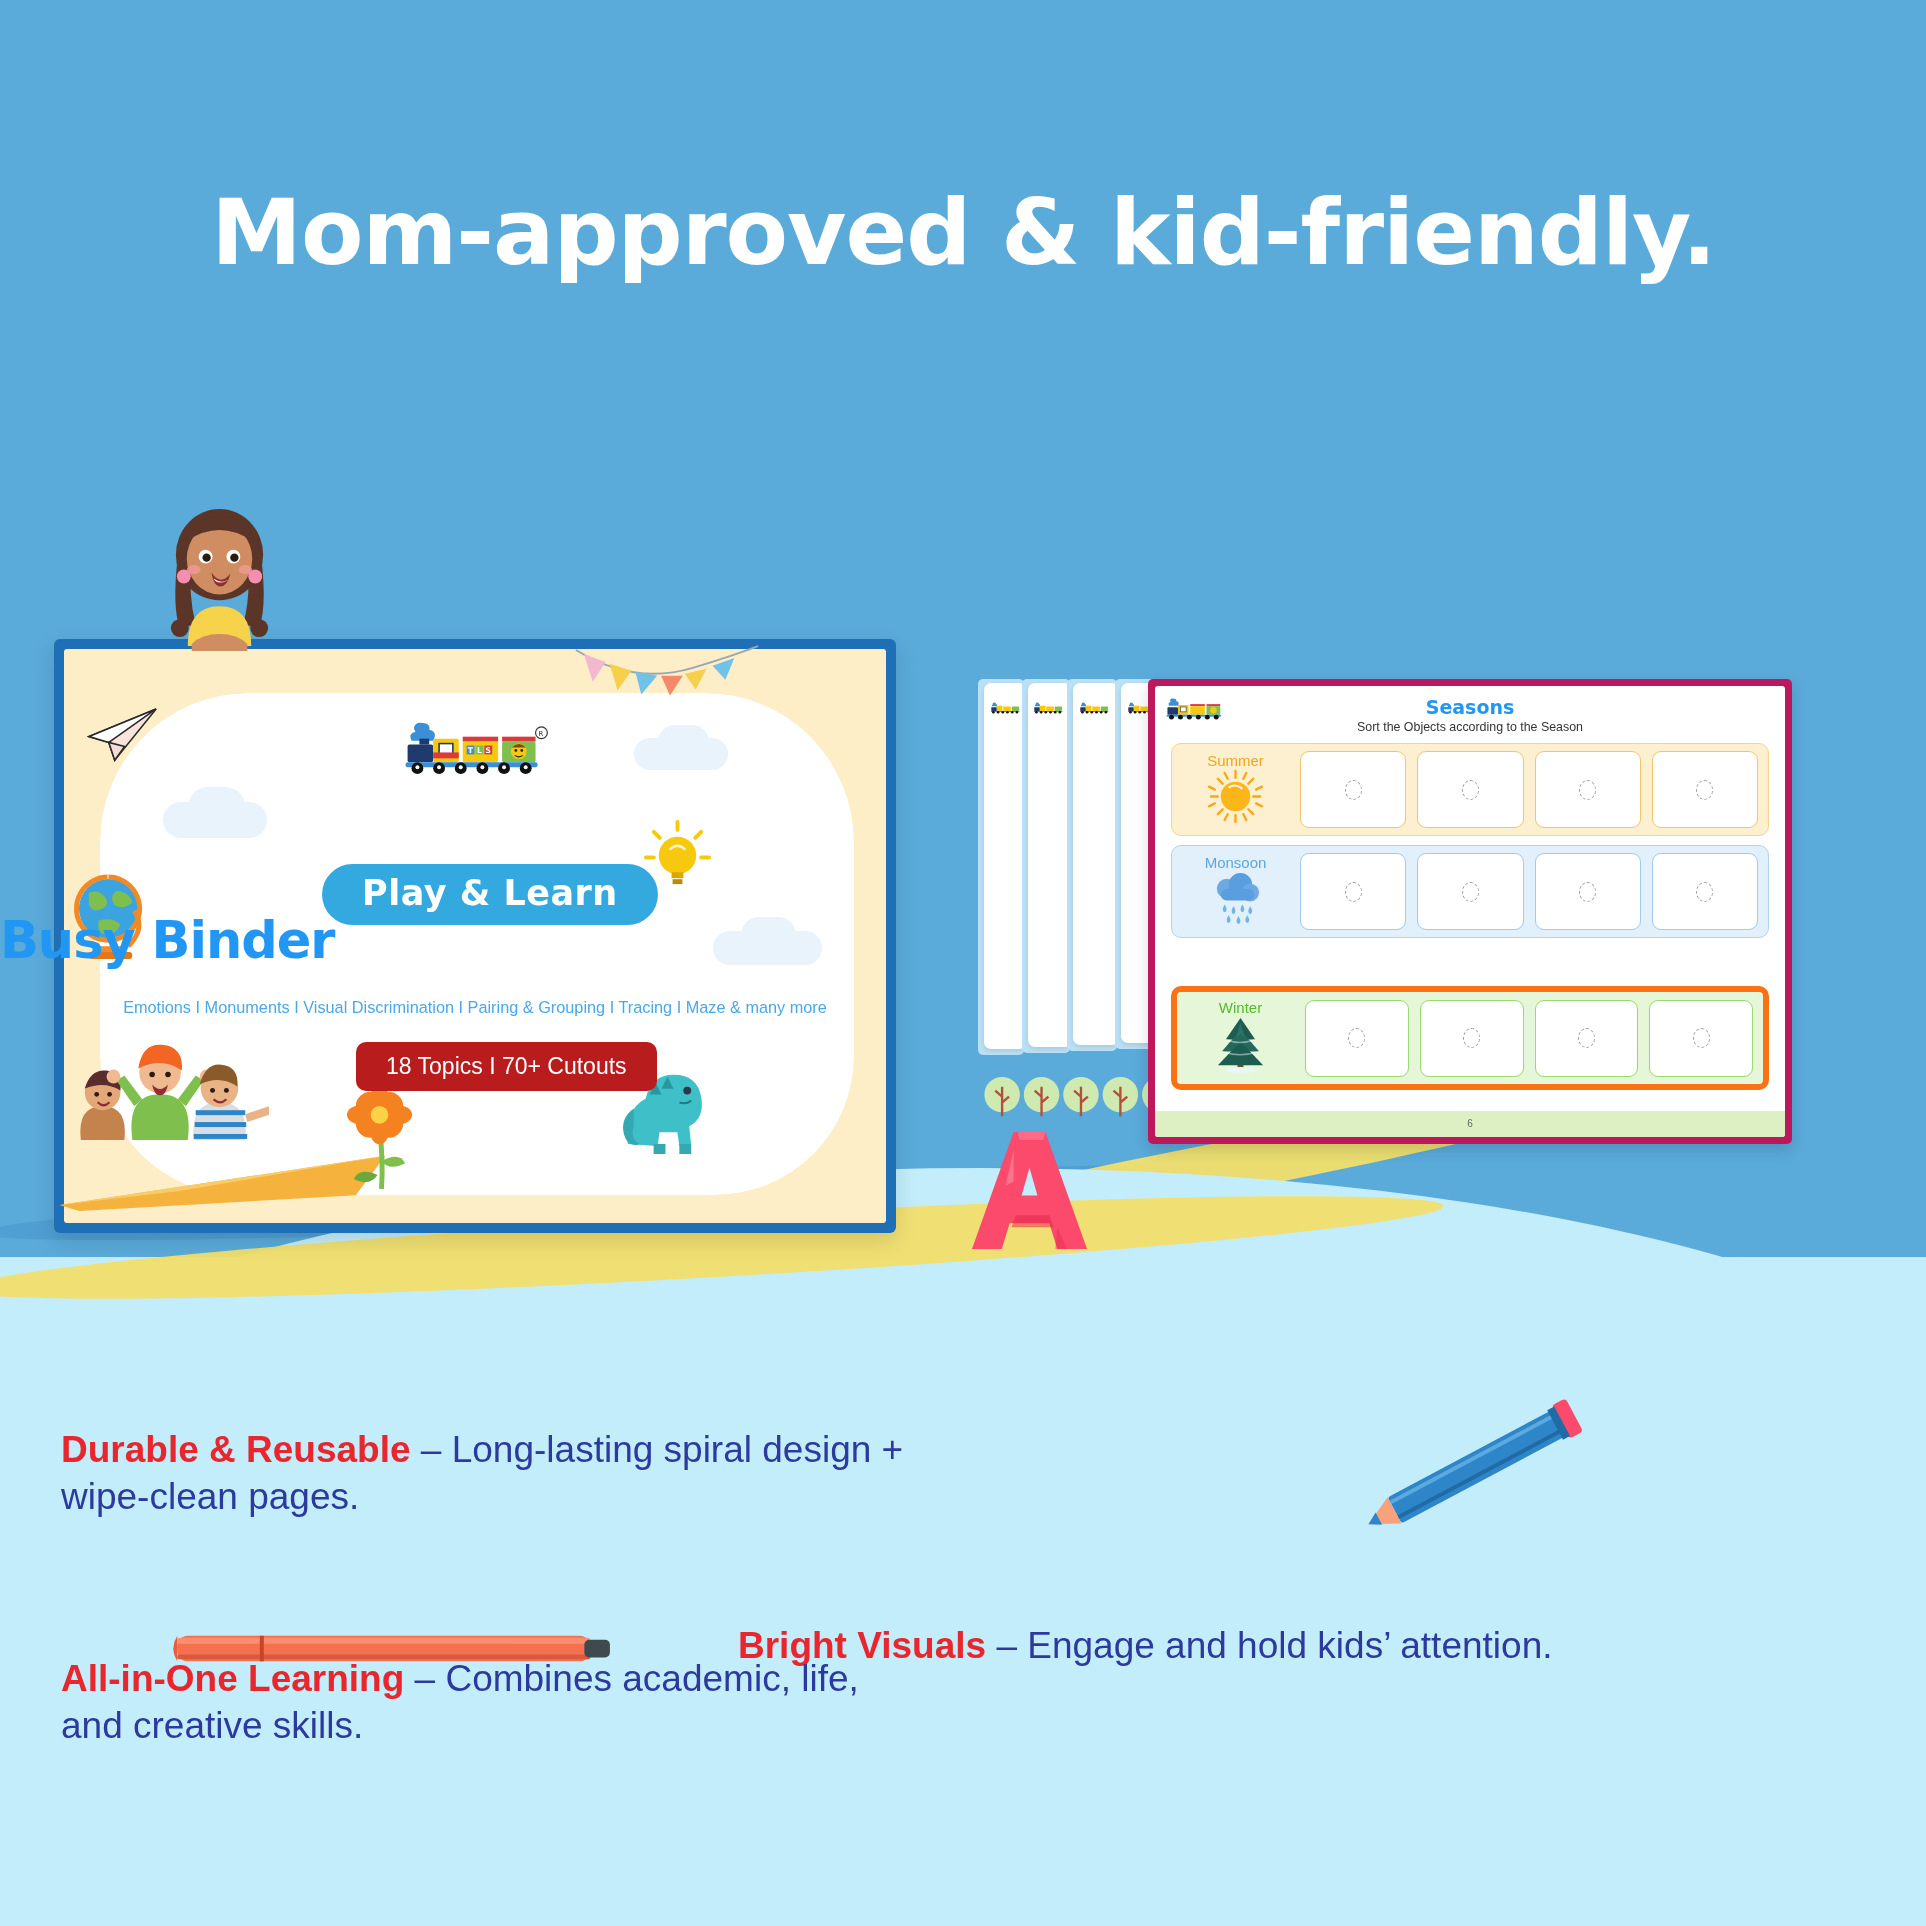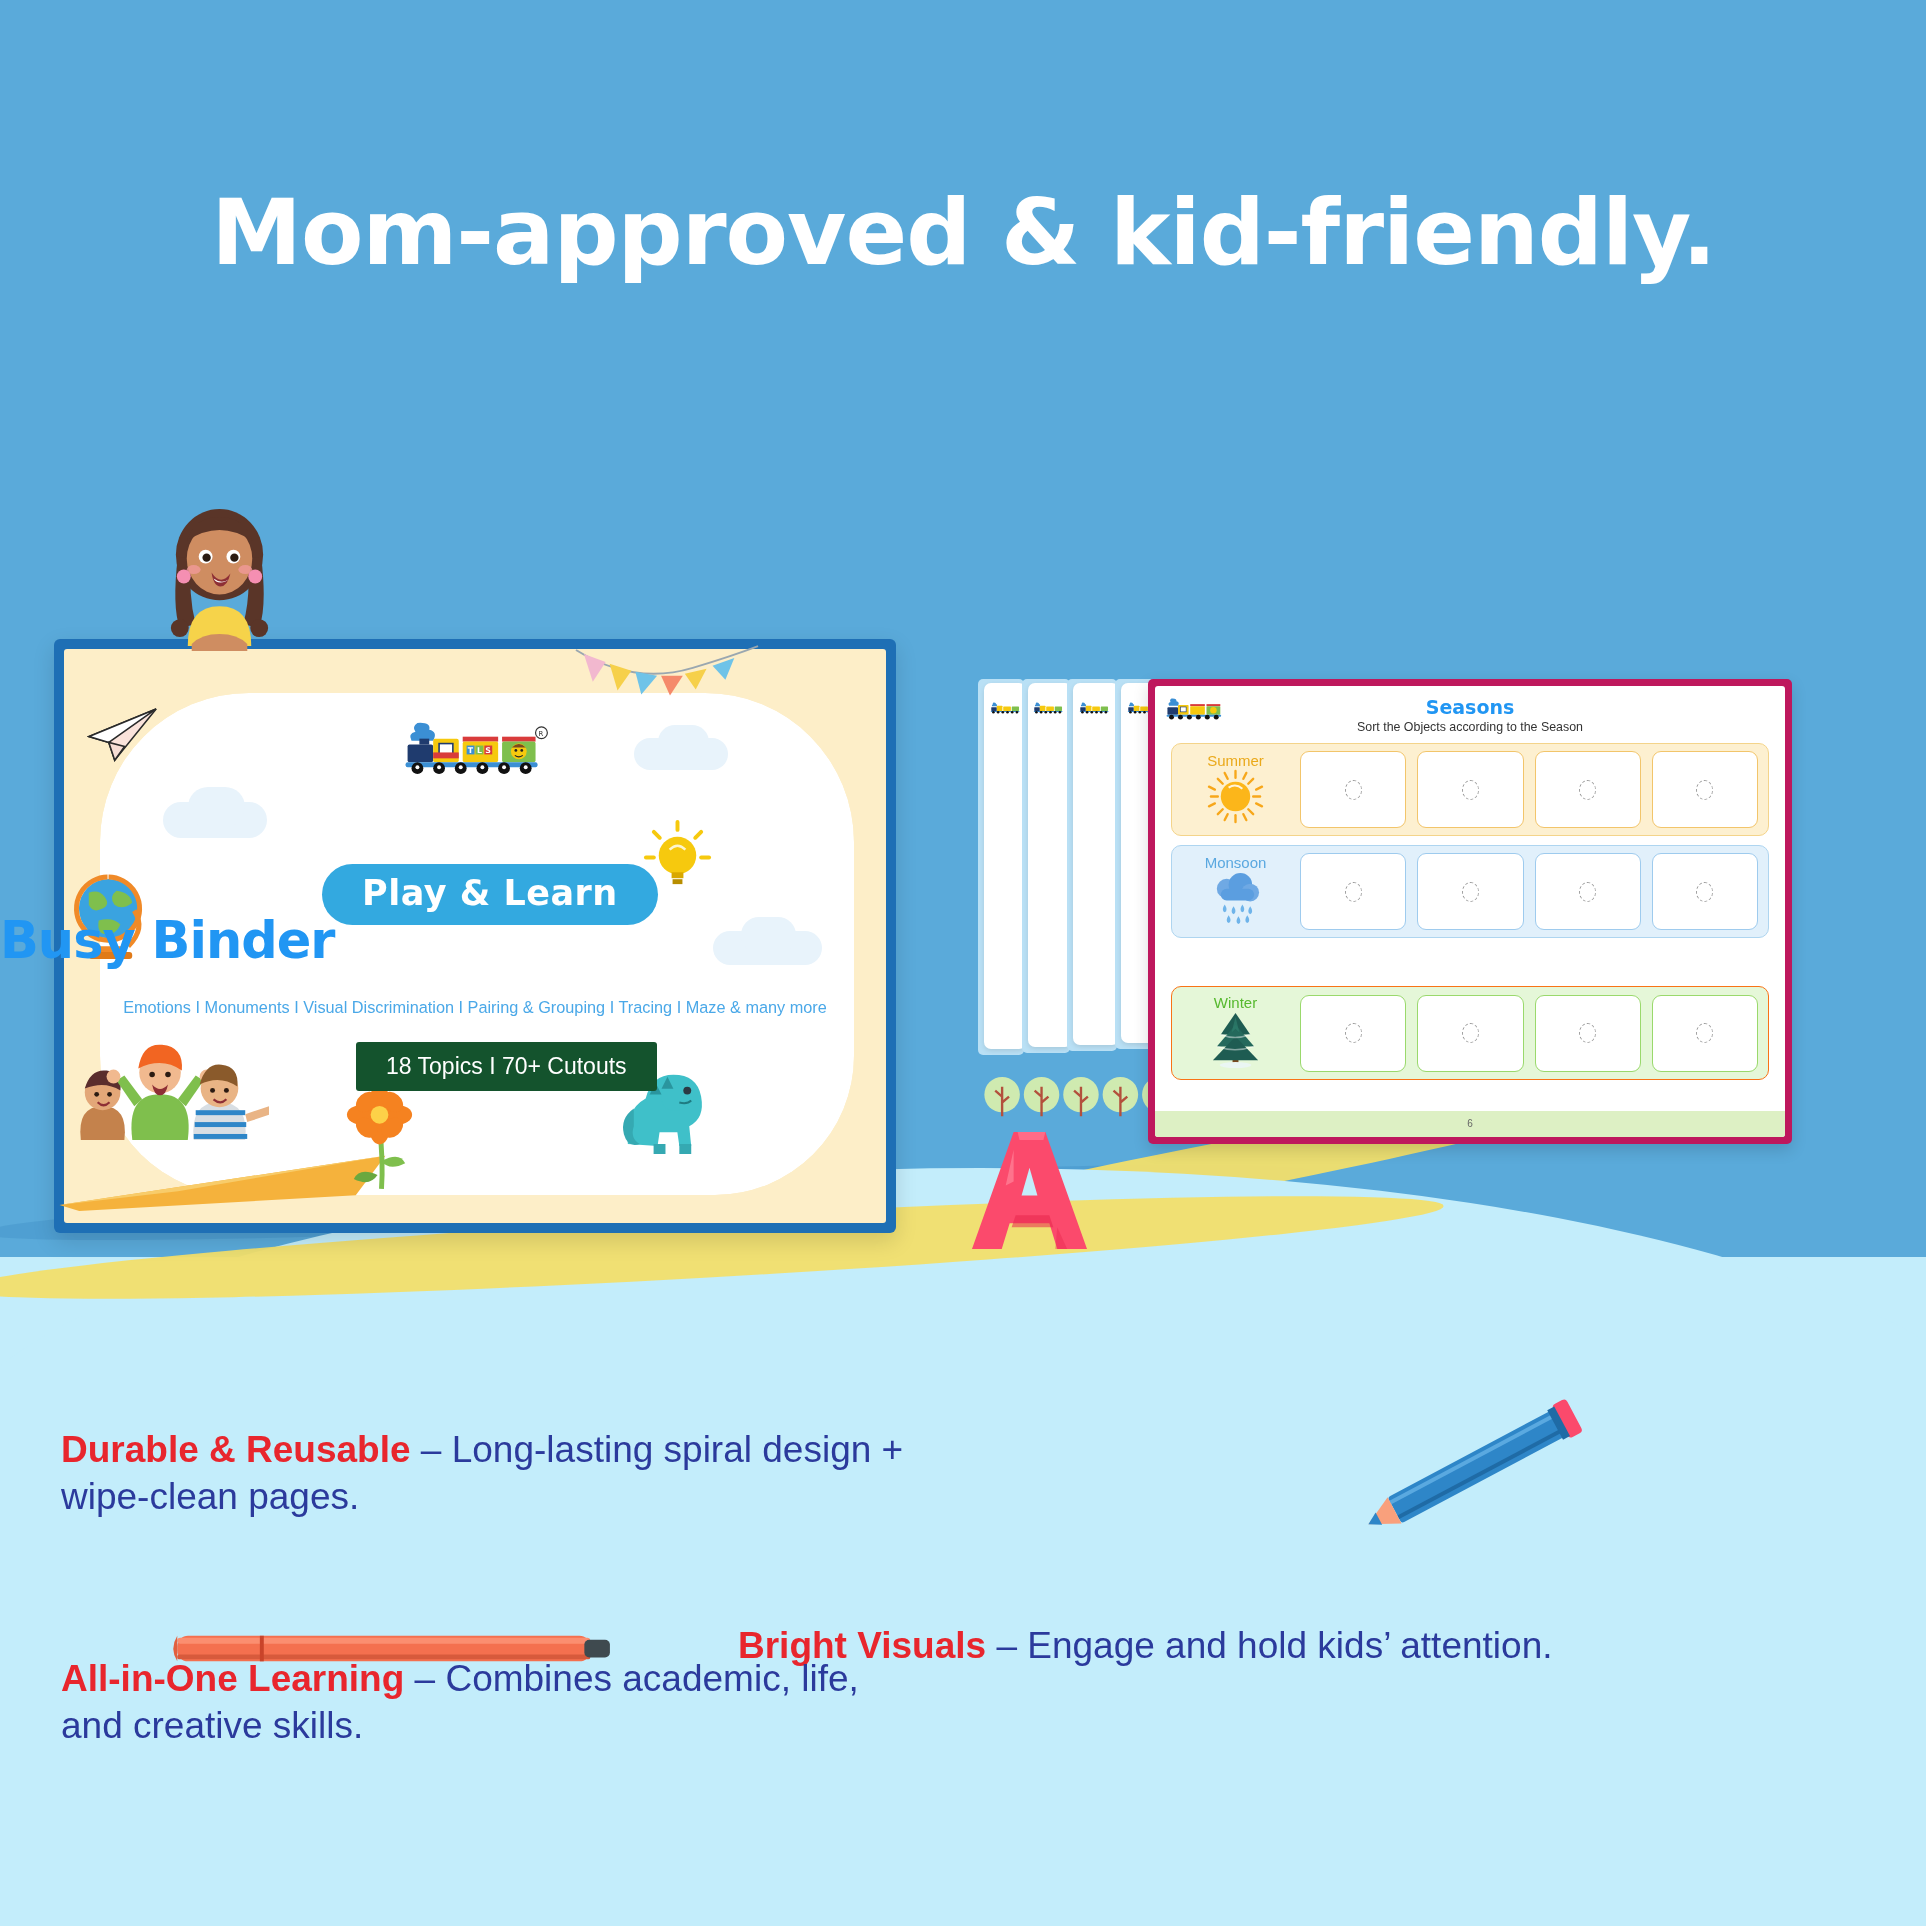--- a/index.html
+++ b/index.html
@@ -146,22 +146,22 @@
     font-family:"DejaVu Sans", sans-serif;
     font-size:51px; font-weight:bold; letter-spacing:-1px;
   }
   .topics-line {
     position:absolute; left:0; top:998px; width:950px; text-align:center; z-index:6;
     color:#4aa8e8; font-size:16.3px;
     font-family:"Liberation Sans", sans-serif;
   }
   .badge-topics {
     position:absolute; left:356px; top:1042px; z-index:6;
-    background:#14532d; color:#fff;
-    border-radius:3px; padding:11px 30px;
+    background:#b91c1c; color:#fff;
+    border-radius:10px; padding:11px 30px;
     font-size:23px; font-family:"Liberation Sans", sans-serif;
   }
   .paper-wedge {
     position:absolute; left:59px; top:1134px; z-index:4;
   }
 
   
   .ws-stack { position:absolute; left:980px; top:683px; z-index:3; }
   .ws-sheet {
     position:absolute; top:0; background:#fff;
@@ -189,21 +189,21 @@
   .ws-sub {
     text-align:center; color:#333; font-size:12.4px; margin-top:2px;
     font-family:"Liberation Sans", sans-serif;
   }
   .ws-row {
     display:flex; align-items:center; gap:11px;
     margin:9px 16px 0 16px; border-radius:10px; padding:7px 10px;
   }
   .ws-row.summer { background:#fdf0d0; border:1px solid #f4d48a; }
   .ws-row.monsoon { background:#e1f0fb; border:1px solid #aed5f0; }
-  .ws-row.winter { background:#e5f7d8; border:1px solid #f97316;margin-top:48px; }
+  .ws-row.winter { background:#e5f7d8; border:6px solid #f97316;margin-top:48px; }
   .ws-rowhead { width:107px; text-align:center; }
   .ws-label { font-size:15px; font-family:"Liberation Sans", sans-serif; }
   .ws-label.summer { color:#eaa91b; }
   .ws-label.monsoon { color:#5aa8e0; }
   .ws-label.winter { color:#56b92e; }
   .ws-cell {
     flex:1; height:77px; background:#fff; border-radius:9px;
     display:flex; align-items:center; justify-content:center;
   }
   .ws-cell.summer { border:1.5px solid #f2c56b; }

